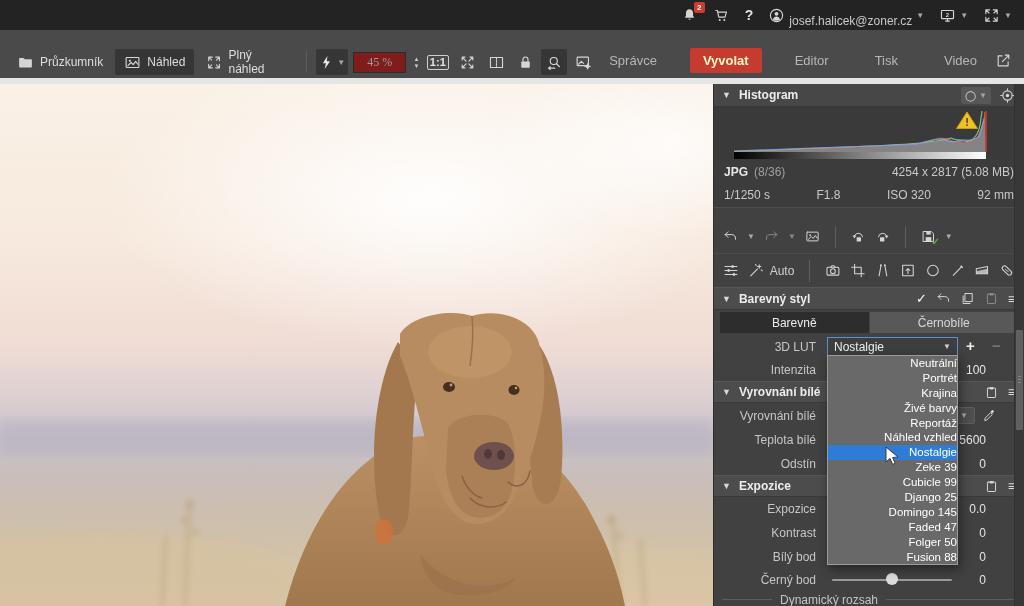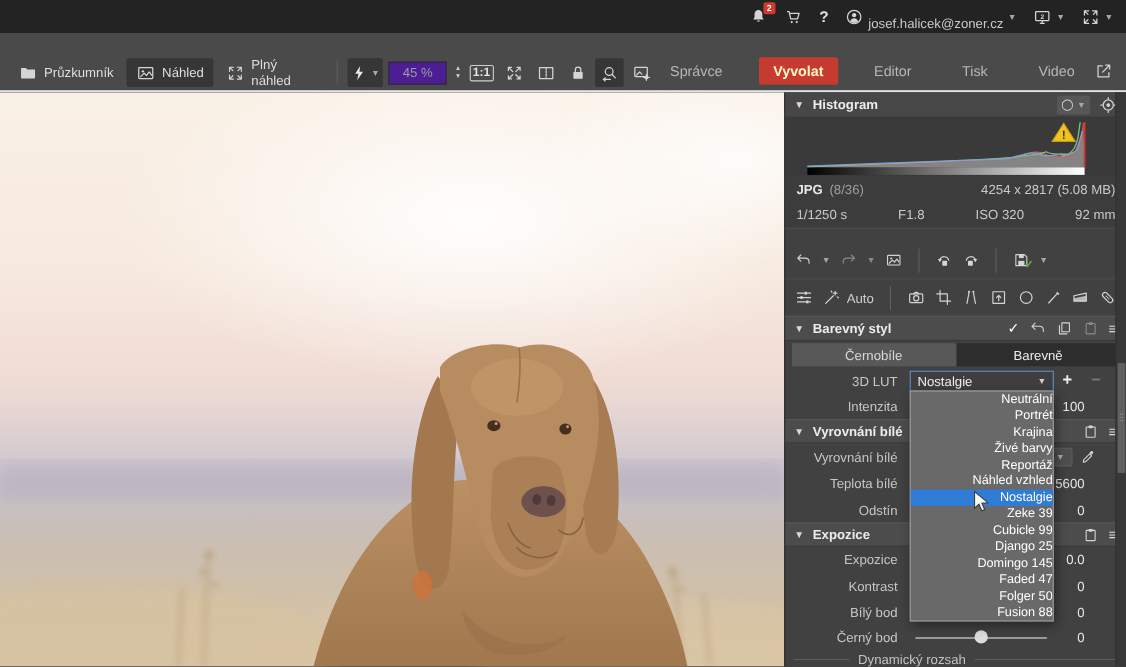--- a/index.html
+++ b/index.html
@@ -18,31 +18,31 @@
   .help-q { font-size:14px; font-weight:bold; color:#e0e0e0; }
   .email { color:#c9c9c9;margin-top:12px; }
   .dd { font-size:8px; color:#a8a8a8; }
   svg.ic { width:17px; height:17px; display:block; }
   svg.ic-s { width:15px; height:15px; display:block; }
   .stroke { stroke:#d5d5d5; stroke-width:1.6; fill:none; stroke-linecap:round; stroke-linejoin:round; }
   .fillg { fill:#d5d5d5; }
 
   
   .toolbar { position:absolute; left:0; top:30px; width:1024px; height:54px; background:#4a4a4a;
-    border-bottom:2px solid #e5e5e5; display:flex; align-items:flex-end; justify-content:space-between;
+    border-bottom:6px solid #e5e5e5; display:flex; align-items:flex-end; justify-content:space-between;
     padding:0 8px 3px 8px; }
   .tb-left { display:flex; align-items:center; gap:3px; }
   .tbtn { height:26px; display:flex; align-items:center; gap:6px; padding:0 9px; border-radius:2px; color:#dedede; }
   .tbtn.active { background:#363636; }
   .vsep { width:1px; height:22px; background:#5e5e5e; margin:0 6px; align-self:center; }
   .itbtn { min-width:26px; height:26px; display:flex; align-items:center; justify-content:center;
     gap:3px; border-radius:2px; padding:0 3px; }
   .itbtn.pressed { background:#363636; }
-  .zoombox { width:56px; height:21px; background:#4c1d95; border:1px solid #2c2c2c; color:#9d9d9d;
-    display:flex; align-items:center; justify-content:center; margin:0 2px; }
+  .zoombox { width:56px; height:21px; background:#7f1d1d; border:1px solid #2c2c2c; color:#9d9d9d;
+    display:flex; align-items:center; justify-content:center; margin:0 2px;font-family:Liberation Serif, serif; }
   .stepper { display:flex; flex-direction:column; justify-content:center; gap:1px; color:#cfcfcf;
     font-size:6px; line-height:6px; padding:0 2px; }
   .one2one { font-size:11px; font-weight:bold; color:#e2e2e2; border:1px solid #cfcfcf; border-radius:2px;
     padding:2px 2px; line-height:9px; }
   .mtabs { display:flex; align-items:center; gap:20px; padding-bottom:2px; }
   .mtab { padding:5px 13px; color:#b7b7b7; font-size:13px; border-radius:2px; }
   .mtab.active { background:var(--accent); color:#fef9c3; font-weight:bold; }
 
   
   .canvas { position:absolute; left:0; top:84px; width:713px; height:522px; }
@@ -467,22 +467,22 @@
             <path class="stroke" d="M5 8v12h11"></path>
           </svg>
         <svg class="ic-s dim-ic" viewBox="0 0 24 24">
             <rect class="stroke" x="5.5" y="5" width="13" height="15" rx="1"></rect>
             <rect class="fillg" x="9" y="3" width="6" height="4" rx="1"></rect>
           </svg>
         <span class="menu-g">≡</span>
       </span>
     </div>
     <div class="cs-tabs">
+      <div class="cstab active">Barevně</div>
       <div class="cstab">Černobíle</div>
-      <div class="cstab active">Barevně</div>
     </div>
     <div class="prow r23">
       <span class="plabel">3D LUT</span>
       <span class="lutselect">
         <span>Nostalgie</span>
         <span class="dd">▼</span>
       </span>
       <span class="plus-btn">+</span>
       <span class="minus-btn">−</span>
     </div>

